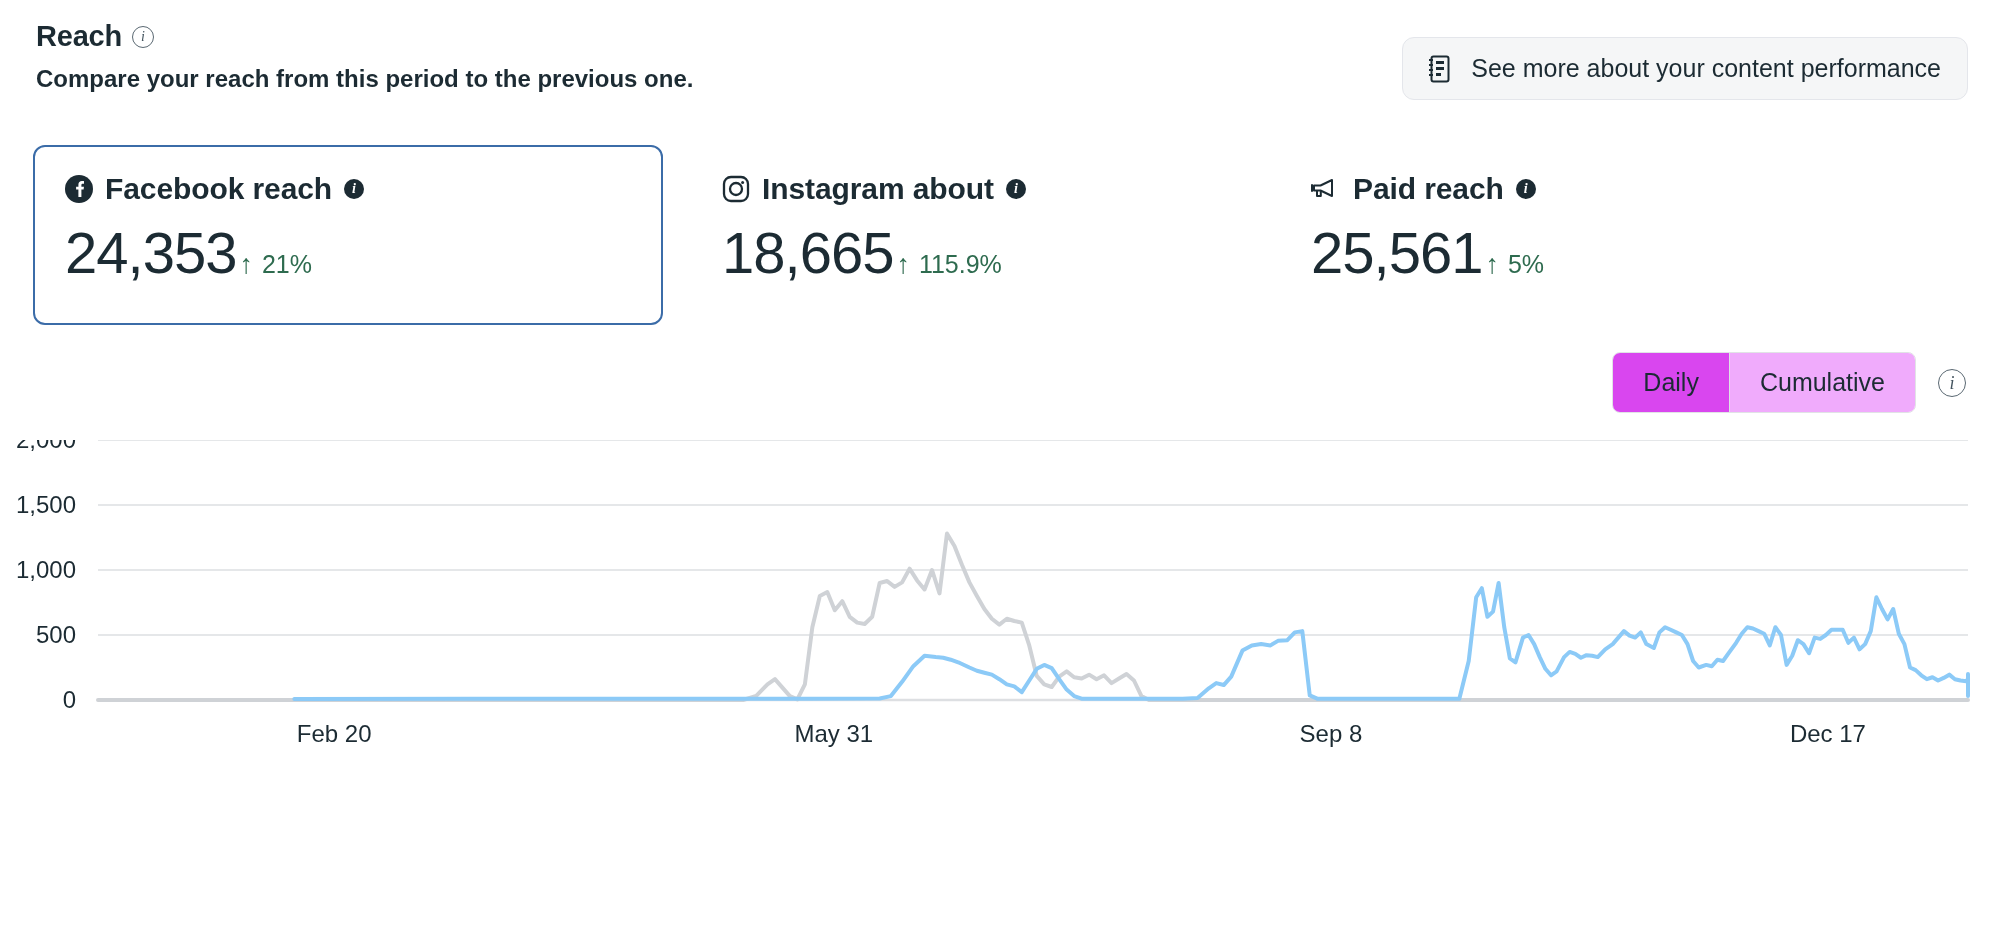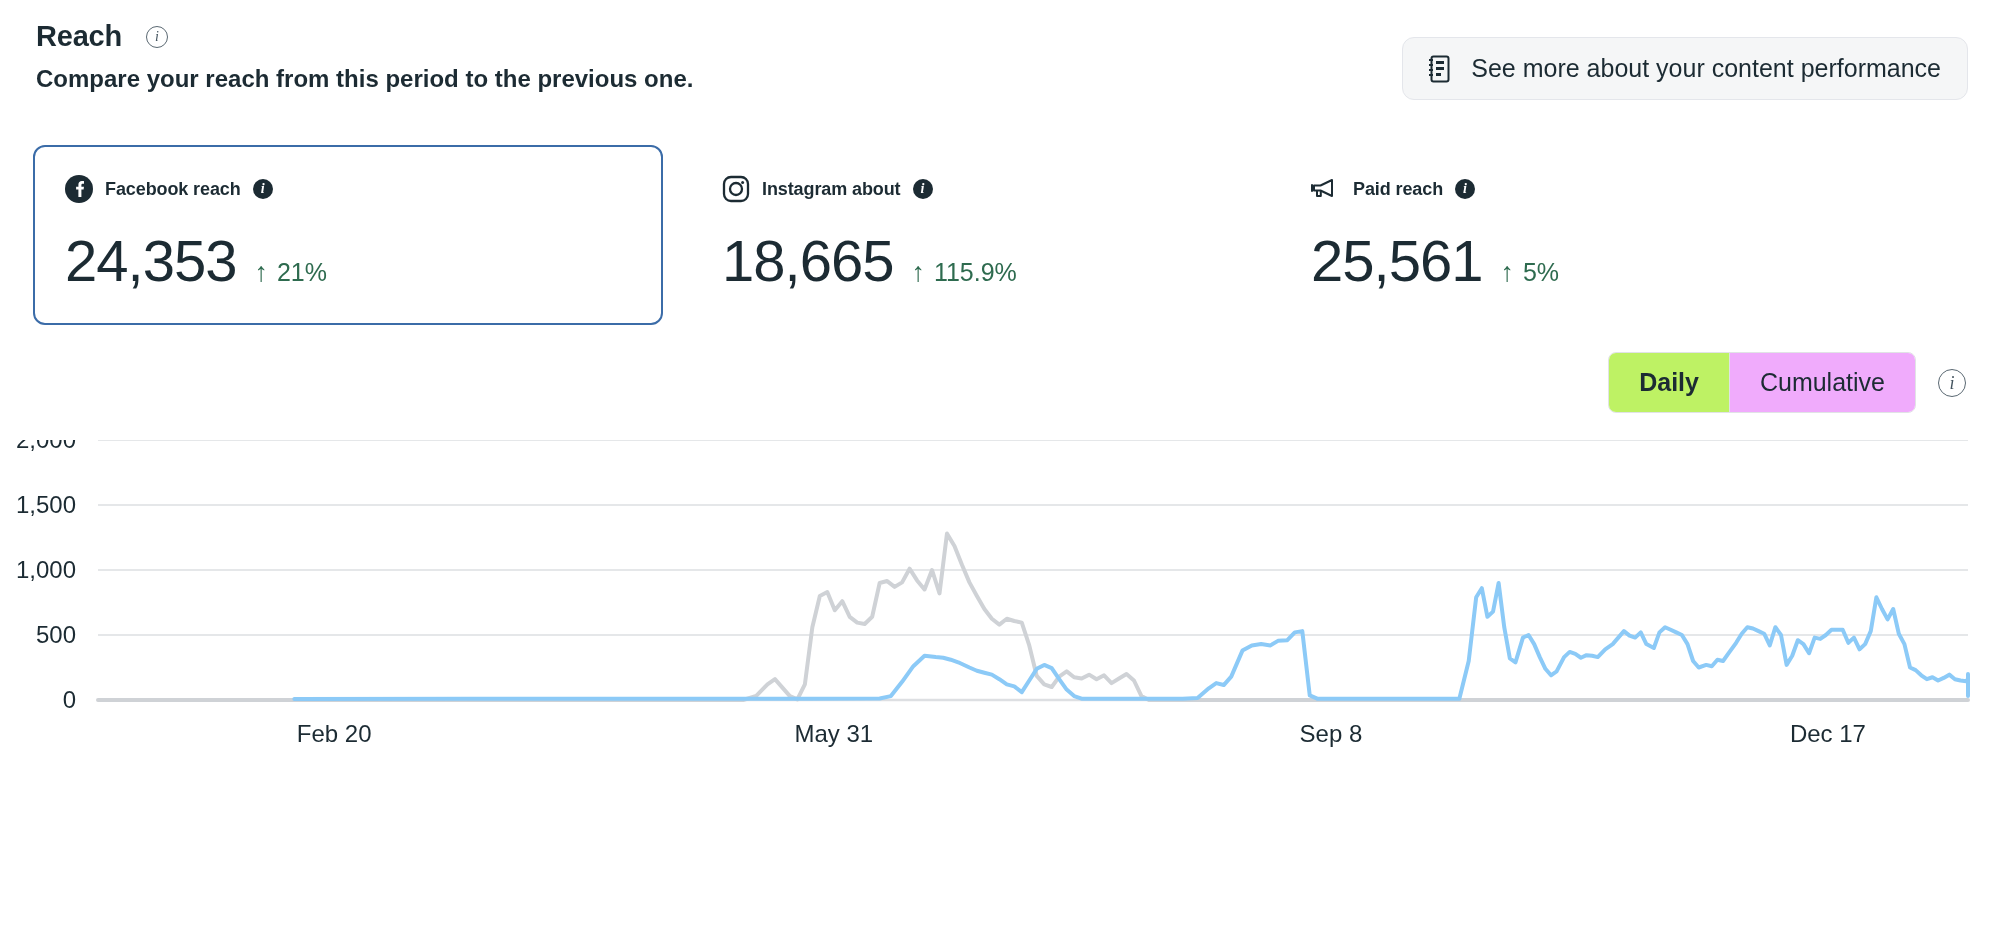--- a/index.html
+++ b/index.html
@@ -20,21 +20,21 @@
   .header-row {
     position: absolute;
     left: 36px;
     top: 22px;
     right: 36px;
     height: 90px;
   }
   .title-line {
     display: flex;
     align-items: center;
-    gap: 24px;
+    gap: 10px;
   }
   .page-title {
     font-size: 29px;
     font-weight: bold;
     letter-spacing: -0.2px;
     color: #1c2b33;
     line-height: 1;
   }
   .subtitle {
     margin-top: 14px;
@@ -125,30 +125,30 @@
     border: 2.5px solid transparent;
     padding-left: 30px;
   }
   .card-label-row {
     display: flex;
     align-items: center;
     gap: 12px;
     height: 28px;
   }
   .card-label {
-    font-size: 18px;
+    font-size: 30px;
     font-weight: bold;
     color: #1c2b33;
     letter-spacing: -0.1px;
   }
   .card-value-row {
     display: flex;
     align-items: baseline;
-    gap: 18px;
-    margin-top: 28px;
+    gap: 3px;
+    margin-top: 20px;
   }
   .card-value {
     font-size: 58px;
     font-weight: 300;
     color: #1c2b33;
     letter-spacing: -1px;
     line-height: 1.05;
   }
   .card-delta {
     display: flex;
@@ -180,22 +180,22 @@
   .seg {
     font-size: 25px;
     padding: 15px 30px;
     background: #f0abfc;
     color: #1c2b33;
     cursor: pointer;
     border: none;
     font-family: "Liberation Sans", sans-serif;
   }
   .seg.active {
-    background: #bef264;
-    font-weight: 700;
+    background: #d946ef;
+    font-weight: 400;
   }
   .seg-divider { width: 1px; background: #dfe1e5; }
 
   
   .chart-area {
     position: absolute;
     left: 0;
     top: 440px;
     width: 1998px;
     height: 500px;

